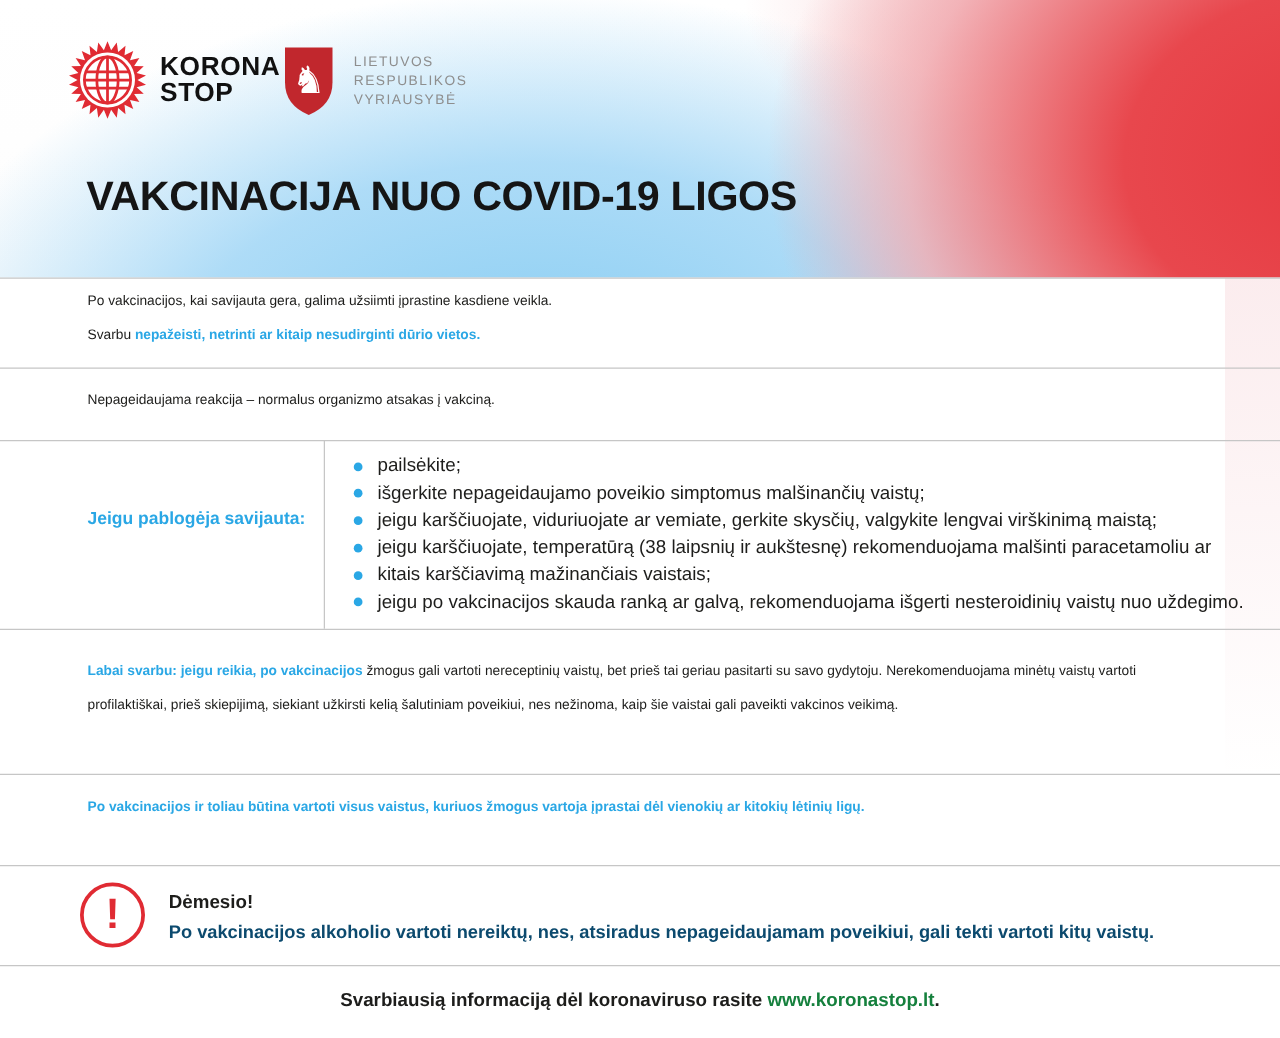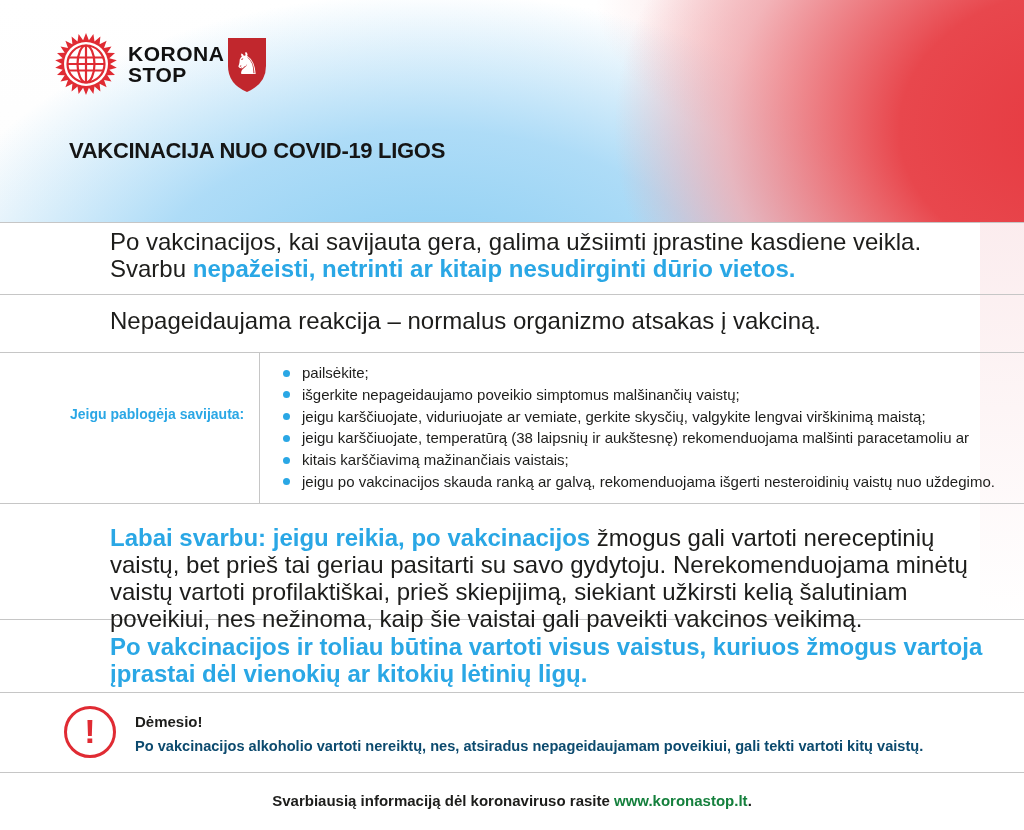--- a/index.html
+++ b/index.html
@@ -21,29 +21,29 @@
     pointer-events:none;
   }
 
   .brand{position:absolute;left:54px;top:32px;display:flex;align-items:center;}
   .brand-text{margin-left:10px;font-size:21px;line-height:21px;font-weight:bold;color:#111;letter-spacing:.5px;}
   .gov{position:absolute;left:225px;top:36px;display:flex;align-items:flex-start;}
   .gov-text{margin-left:14px;margin-top:7px;font-size:11px;line-height:15px;color:#8e8e8e;letter-spacing:1.2px;}
 
   .title{
     position:absolute;left:69px;top:138px;
-    font-size:22px;font-weight:800;color:#151515;letter-spacing:-.3px;
+    font-size:33px;font-weight:800;color:#151515;letter-spacing:-.3px;
   }
 
   
   .hr{position:absolute;left:0;width:1024px;height:0;border-top:1px solid #c6c6c6;}
   .vr{position:absolute;left:259px;top:352px;height:151px;width:0;border-left:1px solid #c6c6c6;}
 
   
-  .para{position:absolute;color:#1d1d1b;font-size:24px;line-height:27px;margin-left:40px;}
+  .para{position:absolute;color:#1d1d1b;font-size:11px;line-height:27px;}
   .blue{color:#2aa7e5;font-weight:bold;}
 
   .worse-label{position:absolute;left:70px;top:400px;width:180px;
     color:#2aa7e5;font-weight:bold;font-size:14px;line-height:28px;}
   .bullets{position:absolute;left:283px;top:362px;margin:0;padding:0;list-style:none;}
   .bullets li{position:relative;padding-left:19px;font-size:15px;line-height:21.8px;color:#1d1d1b;}
   .bullets li::before{content:"";position:absolute;left:0;top:7.5px;width:7px;height:7px;border-radius:50%;background:#2aa7e5;}
 
   
   .warn-icon{position:absolute;left:64px;top:706px;width:52px;height:52px;border:3px solid #e02b33;
@@ -82,20 +82,25 @@
       <div>KORONA</div>
       <div>STOP</div>
     </div>
   </div>
 
   <div class="gov">
     <svg width="44" height="58" viewBox="0 0 44 58">
       <path d="M3,2 H41 V30 Q41 48 22 56 Q3 48 3 30 Z" fill="#c1272d"></path>
       <text x="22" y="38" font-size="30" fill="#ffffff" text-anchor="middle" font-family="'DejaVu Sans',sans-serif">♞</text>
     </svg>
+    <div class="gov-text">
+      <div>LIETUVOS</div>
+      <div>RESPUBLIKOS</div>
+      <div>VYRIAUSYBĖ</div>
+    </div>
   </div>
 
   <div class="title">VAKCINACIJA NUO COVID-19 LIGOS</div>
 
   <div class="hr" style="top:222px"></div>
   <div class="hr" style="top:294px"></div>
   <div class="hr" style="top:352px"></div>
   <div class="hr" style="top:503px"></div>
   <div class="hr" style="top:619px"></div>
   <div class="hr" style="top:692px"></div>

